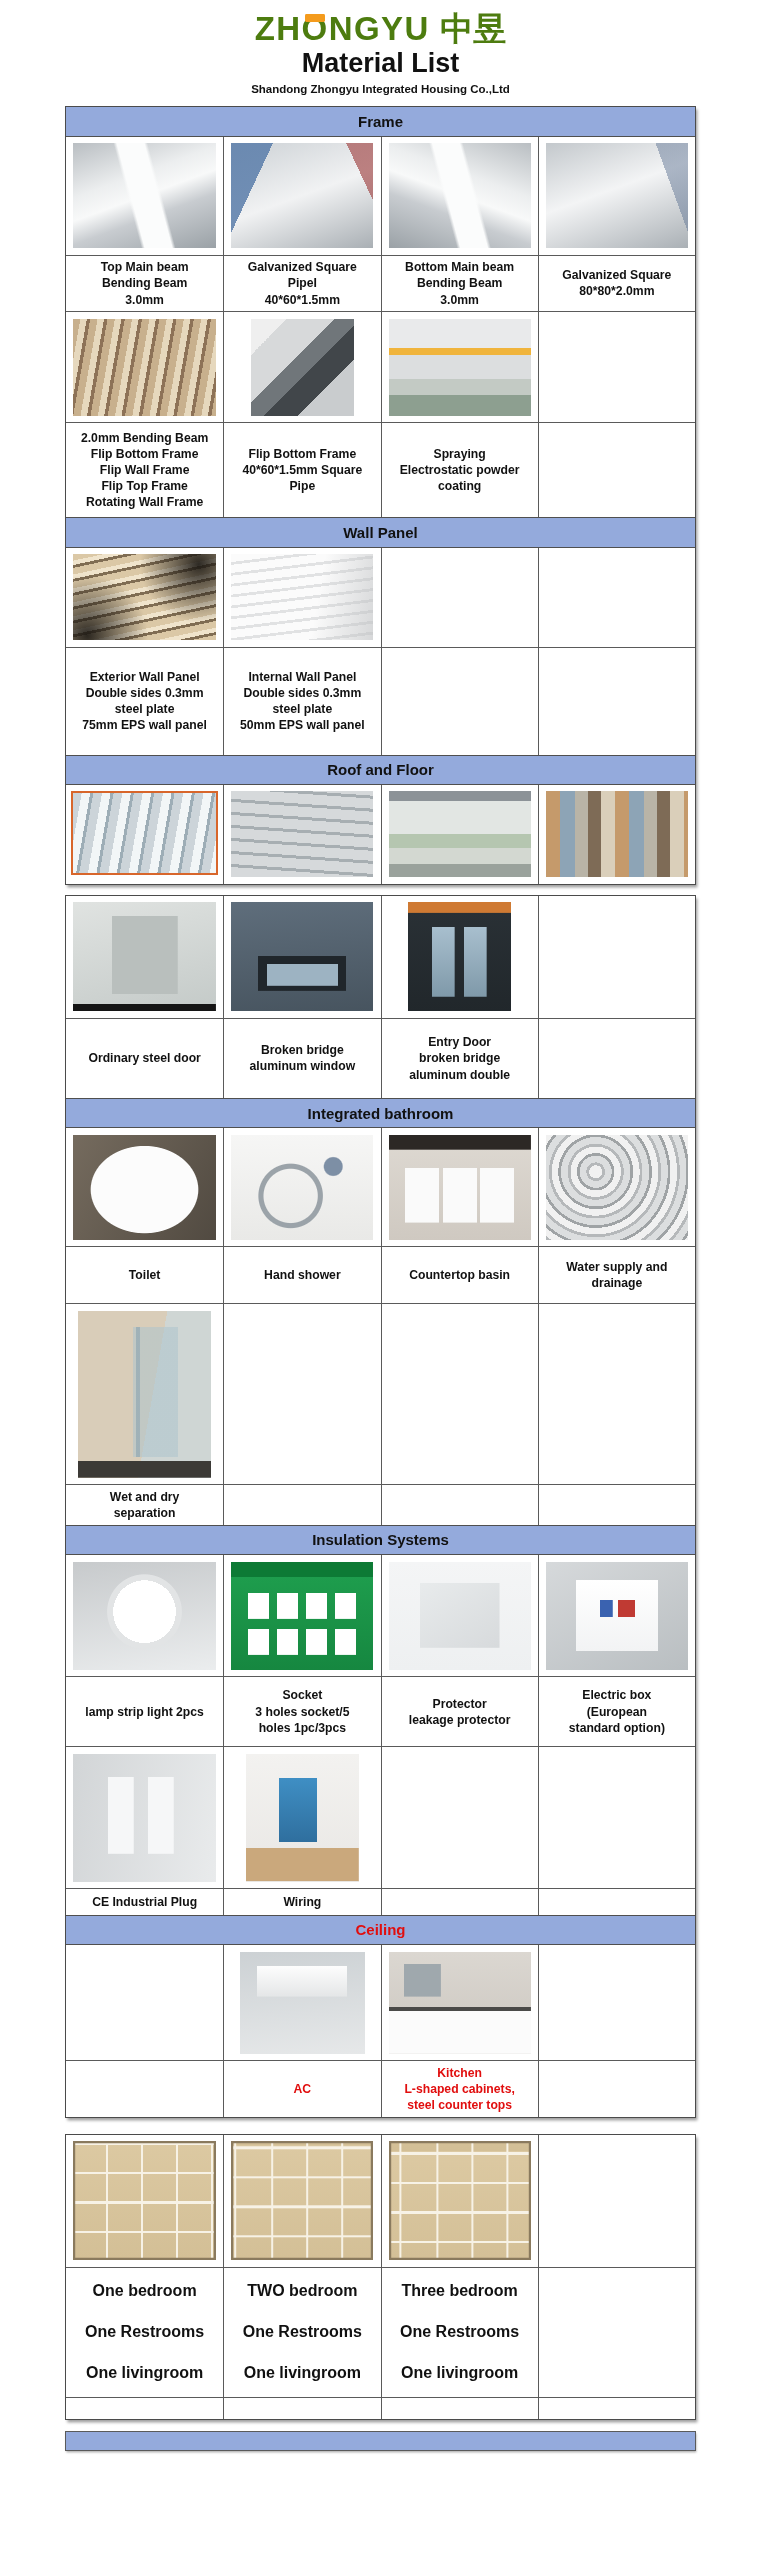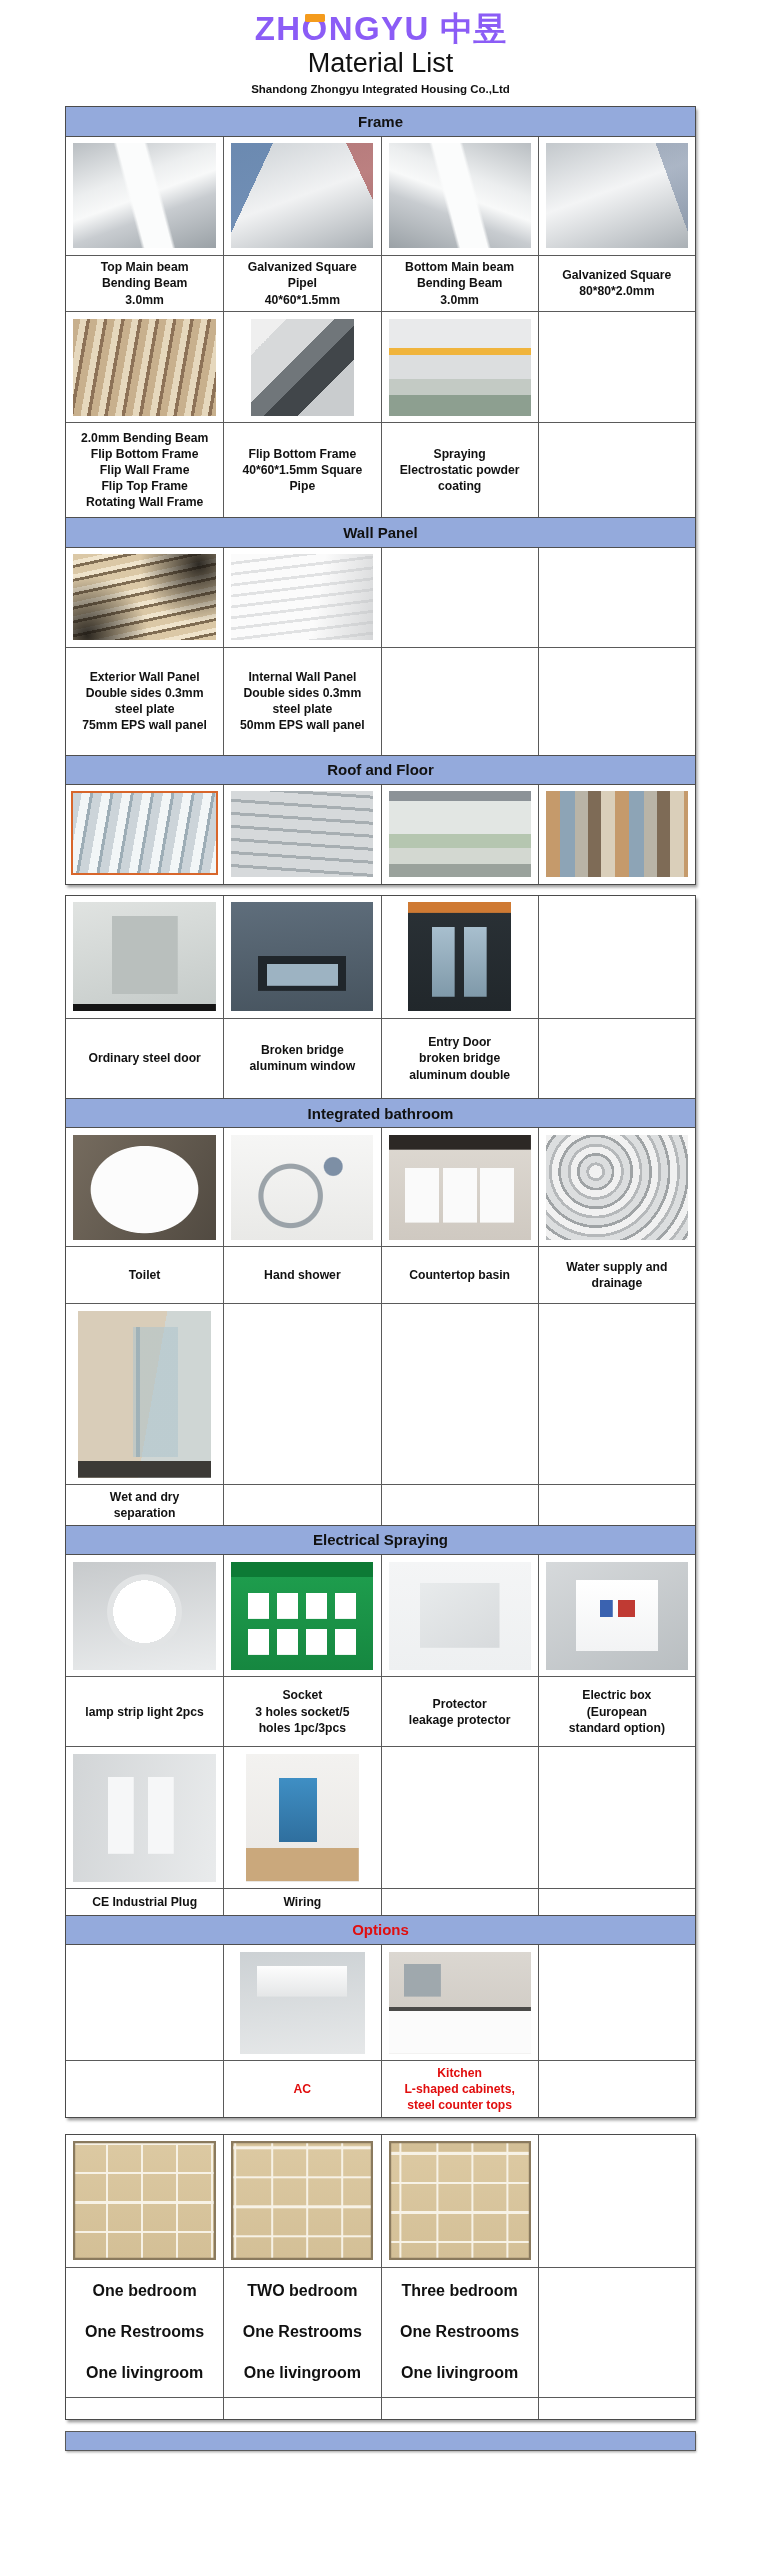--- a/index.html
+++ b/index.html
@@ -1,25 +1,25 @@
 <!DOCTYPE html>
 <html style="font-size:11.5px"><head>
 <meta charset="utf-8">
 <style>
   html,body{margin:0;padding:0;background:#ffffff;}
   body{width:761px;font-family:"Liberation Sans",sans-serif;color:#111;}
   .page{width:761px;}
 
   
   .doc-header{text-align:center;padding-top:11.5px;}
-  .logo{font-size:33px;font-weight:bold;letter-spacing:1.4px;color:#8b5cf6;line-height:1.05;}
+  .logo{font-size:33px;font-weight:bold;letter-spacing:1.4px;color:#4d7c0f;line-height:1.05;}
   .logo .o{position:relative;display:inline-block;}
   .logo .o::before{content:"";position:absolute;left:3.6px;right:3.6px;top:2.2px;height:8px;background:#f49b1d;border-radius:1.4px;}
   .logo .cn{letter-spacing:0;}
-  .doc-title{font-size:27px;font-weight:normal;line-height:1.15;margin-top:1.4px;}
+  .doc-title{font-size:27px;font-weight:bold;line-height:1.15;margin-top:1.4px;}
   .doc-sub{font-size:11.5px;font-weight:bold;margin-top:4.3px;}
 
   
   .sec-table{width:629px;margin:0 auto;border:1.4px solid #4b4b4b;box-shadow:2.2px 2.9px 2.9px #9b9b9b;background:#fff;}
   .t1{margin-top:11.5px;}
   .t2{margin-top:10px;}
   .t3{margin-top:16px;}
   .sec-hd{background:#94aadc;border-top:0.7px solid #4f4f4f;border-bottom:0.7px solid #4f4f4f;
           text-align:center;font-weight:bold;font-size:15px;padding:5.7px 0;}
   .sec-hd.first{border-top:none;}
@@ -241,21 +241,21 @@
       <div class="cell"></div>
     </div>
     <div class="row" style="min-height:33px">
       <div class="cell lbl">Wet and dry
 separation</div>
       <div class="cell lbl"></div>
       <div class="cell lbl"></div>
       <div class="cell lbl"></div>
     </div>
 
-    <div class="sec-hd">Electrical Spraying</div>
+    <div class="sec-hd">Insulation Systems</div>
 
     <div class="row">
       <div class="cell">
           <div class="ph g-lamp" style="height:108px"></div>
         </div>
       <div class="cell">
           <div class="ph g-sockets" style="height:108px"></div>
         </div>
       <div class="cell">
           <div class="ph g-protector" style="height:108px"></div>
@@ -286,21 +286,21 @@
       <div class="cell"></div>
       <div class="cell"></div>
     </div>
     <div class="row" style="min-height:26.6px">
       <div class="cell lbl">CE Industrial Plug</div>
       <div class="cell lbl">Wiring</div>
       <div class="cell lbl"></div>
       <div class="cell lbl"></div>
     </div>
 
-    <div class="sec-hd red">Options</div>
+    <div class="sec-hd red">Ceiling</div>
 
     <div class="row">
       <div class="cell"></div>
       <div class="cell">
           <div class="ph g-ac" style="height:102px;width:80%"></div>
         </div>
       <div class="cell">
           <div class="ph g-kitchen" style="height:102px"></div>
         </div>
       <div class="cell"></div>

